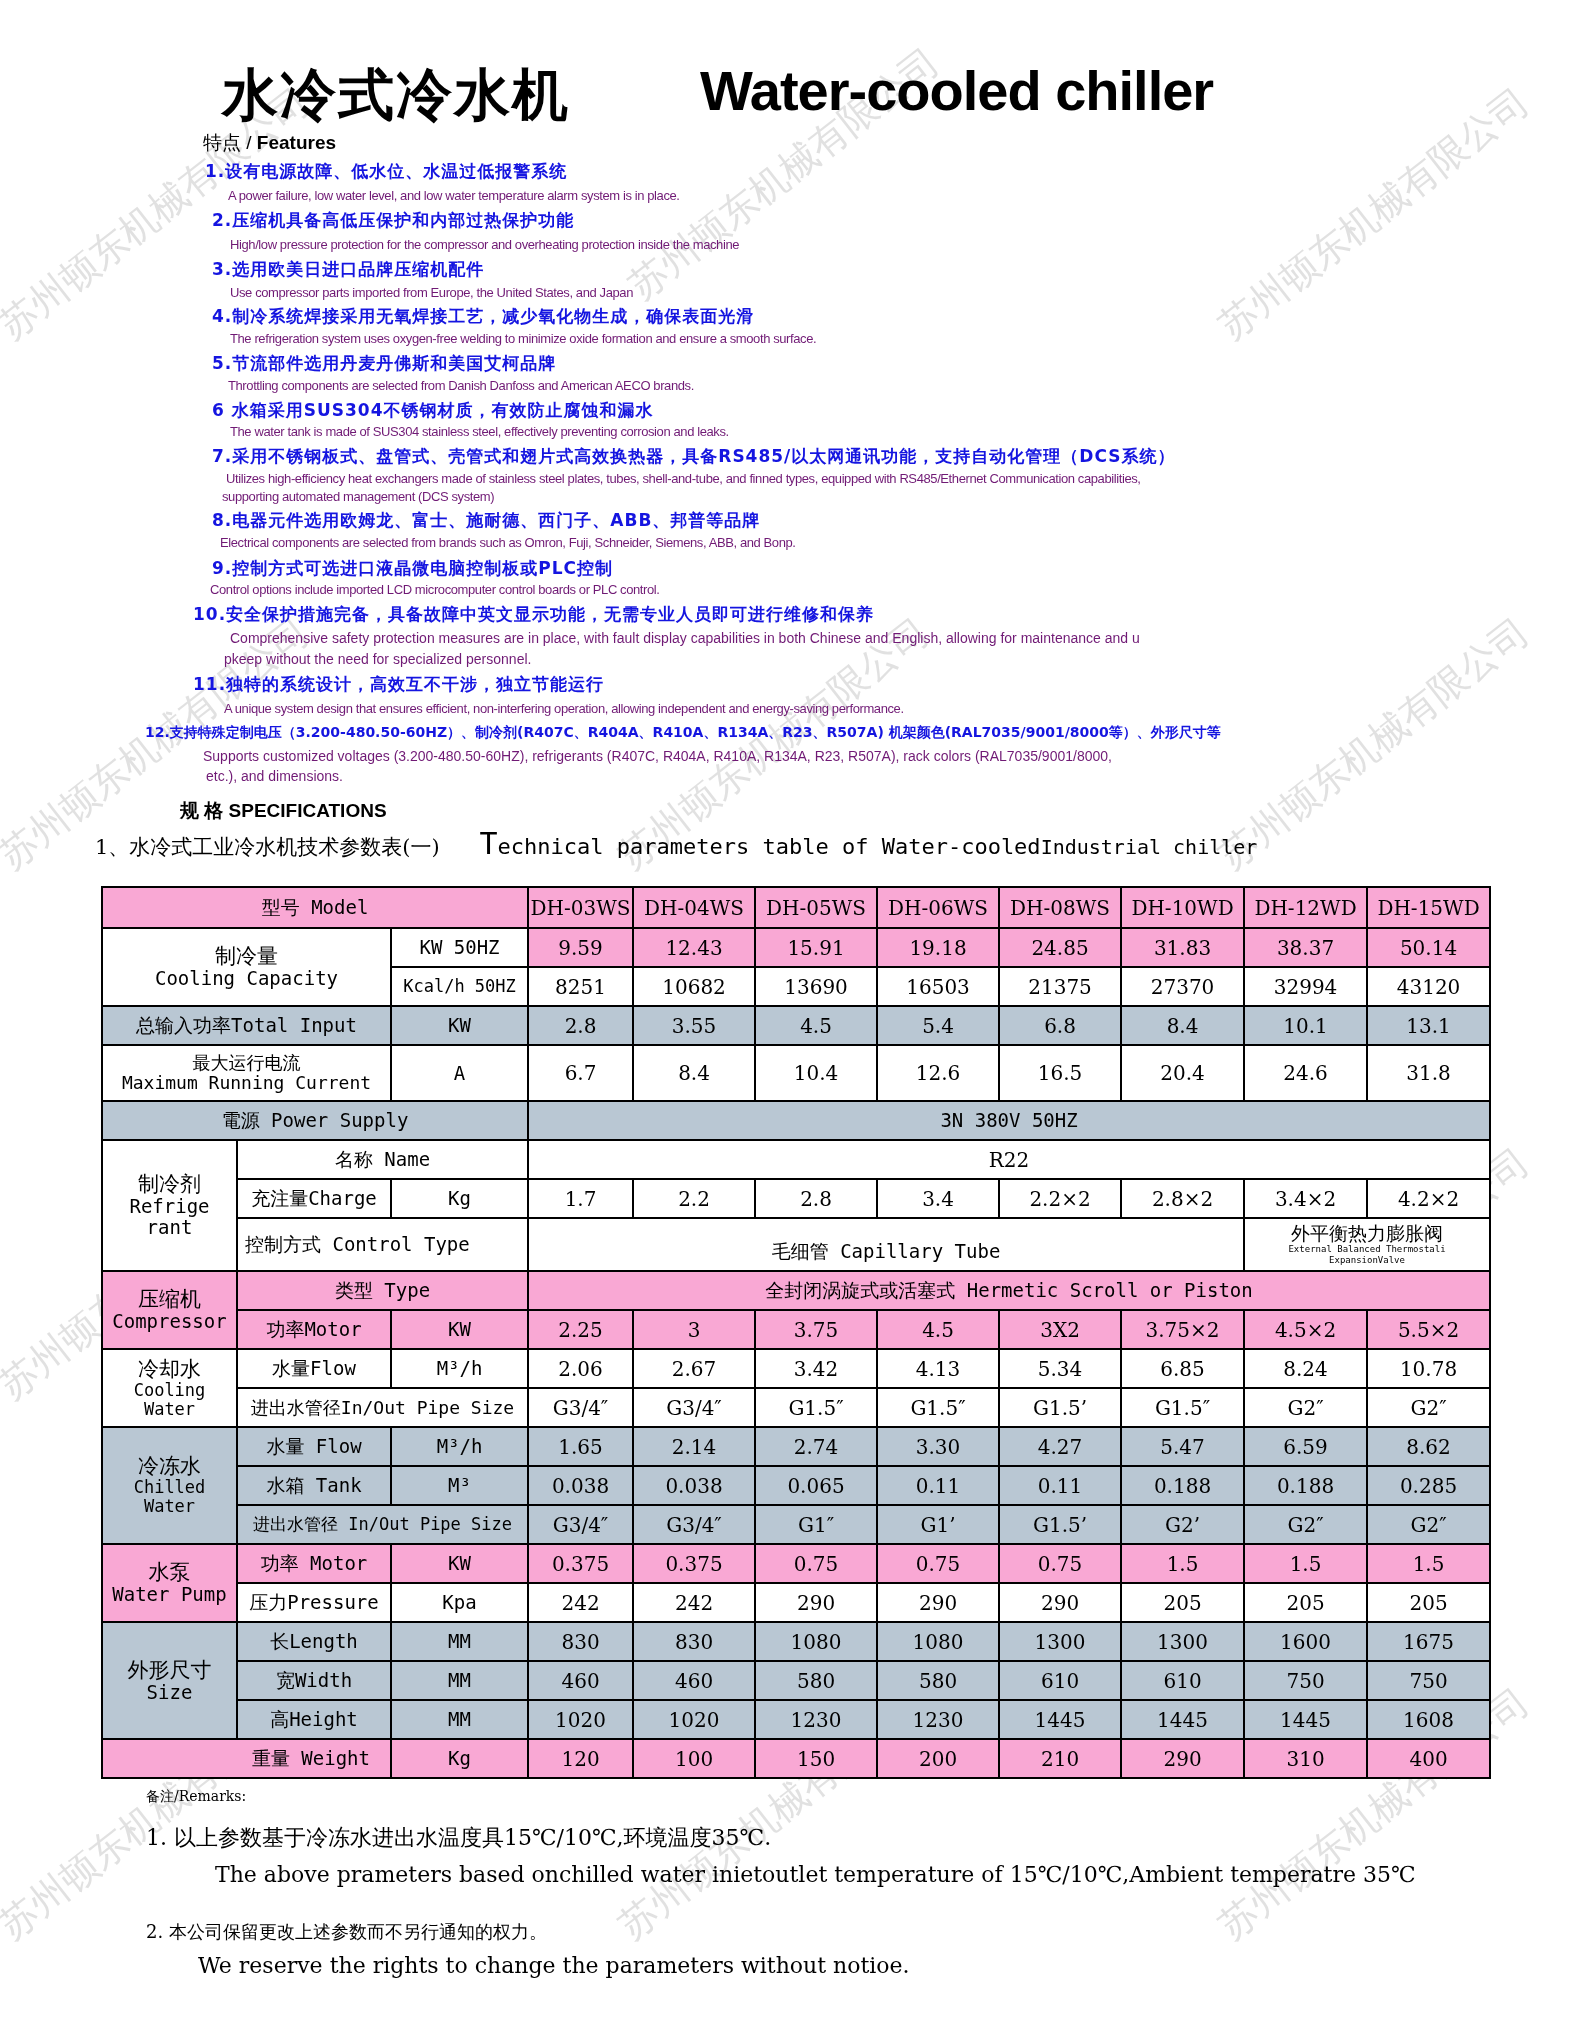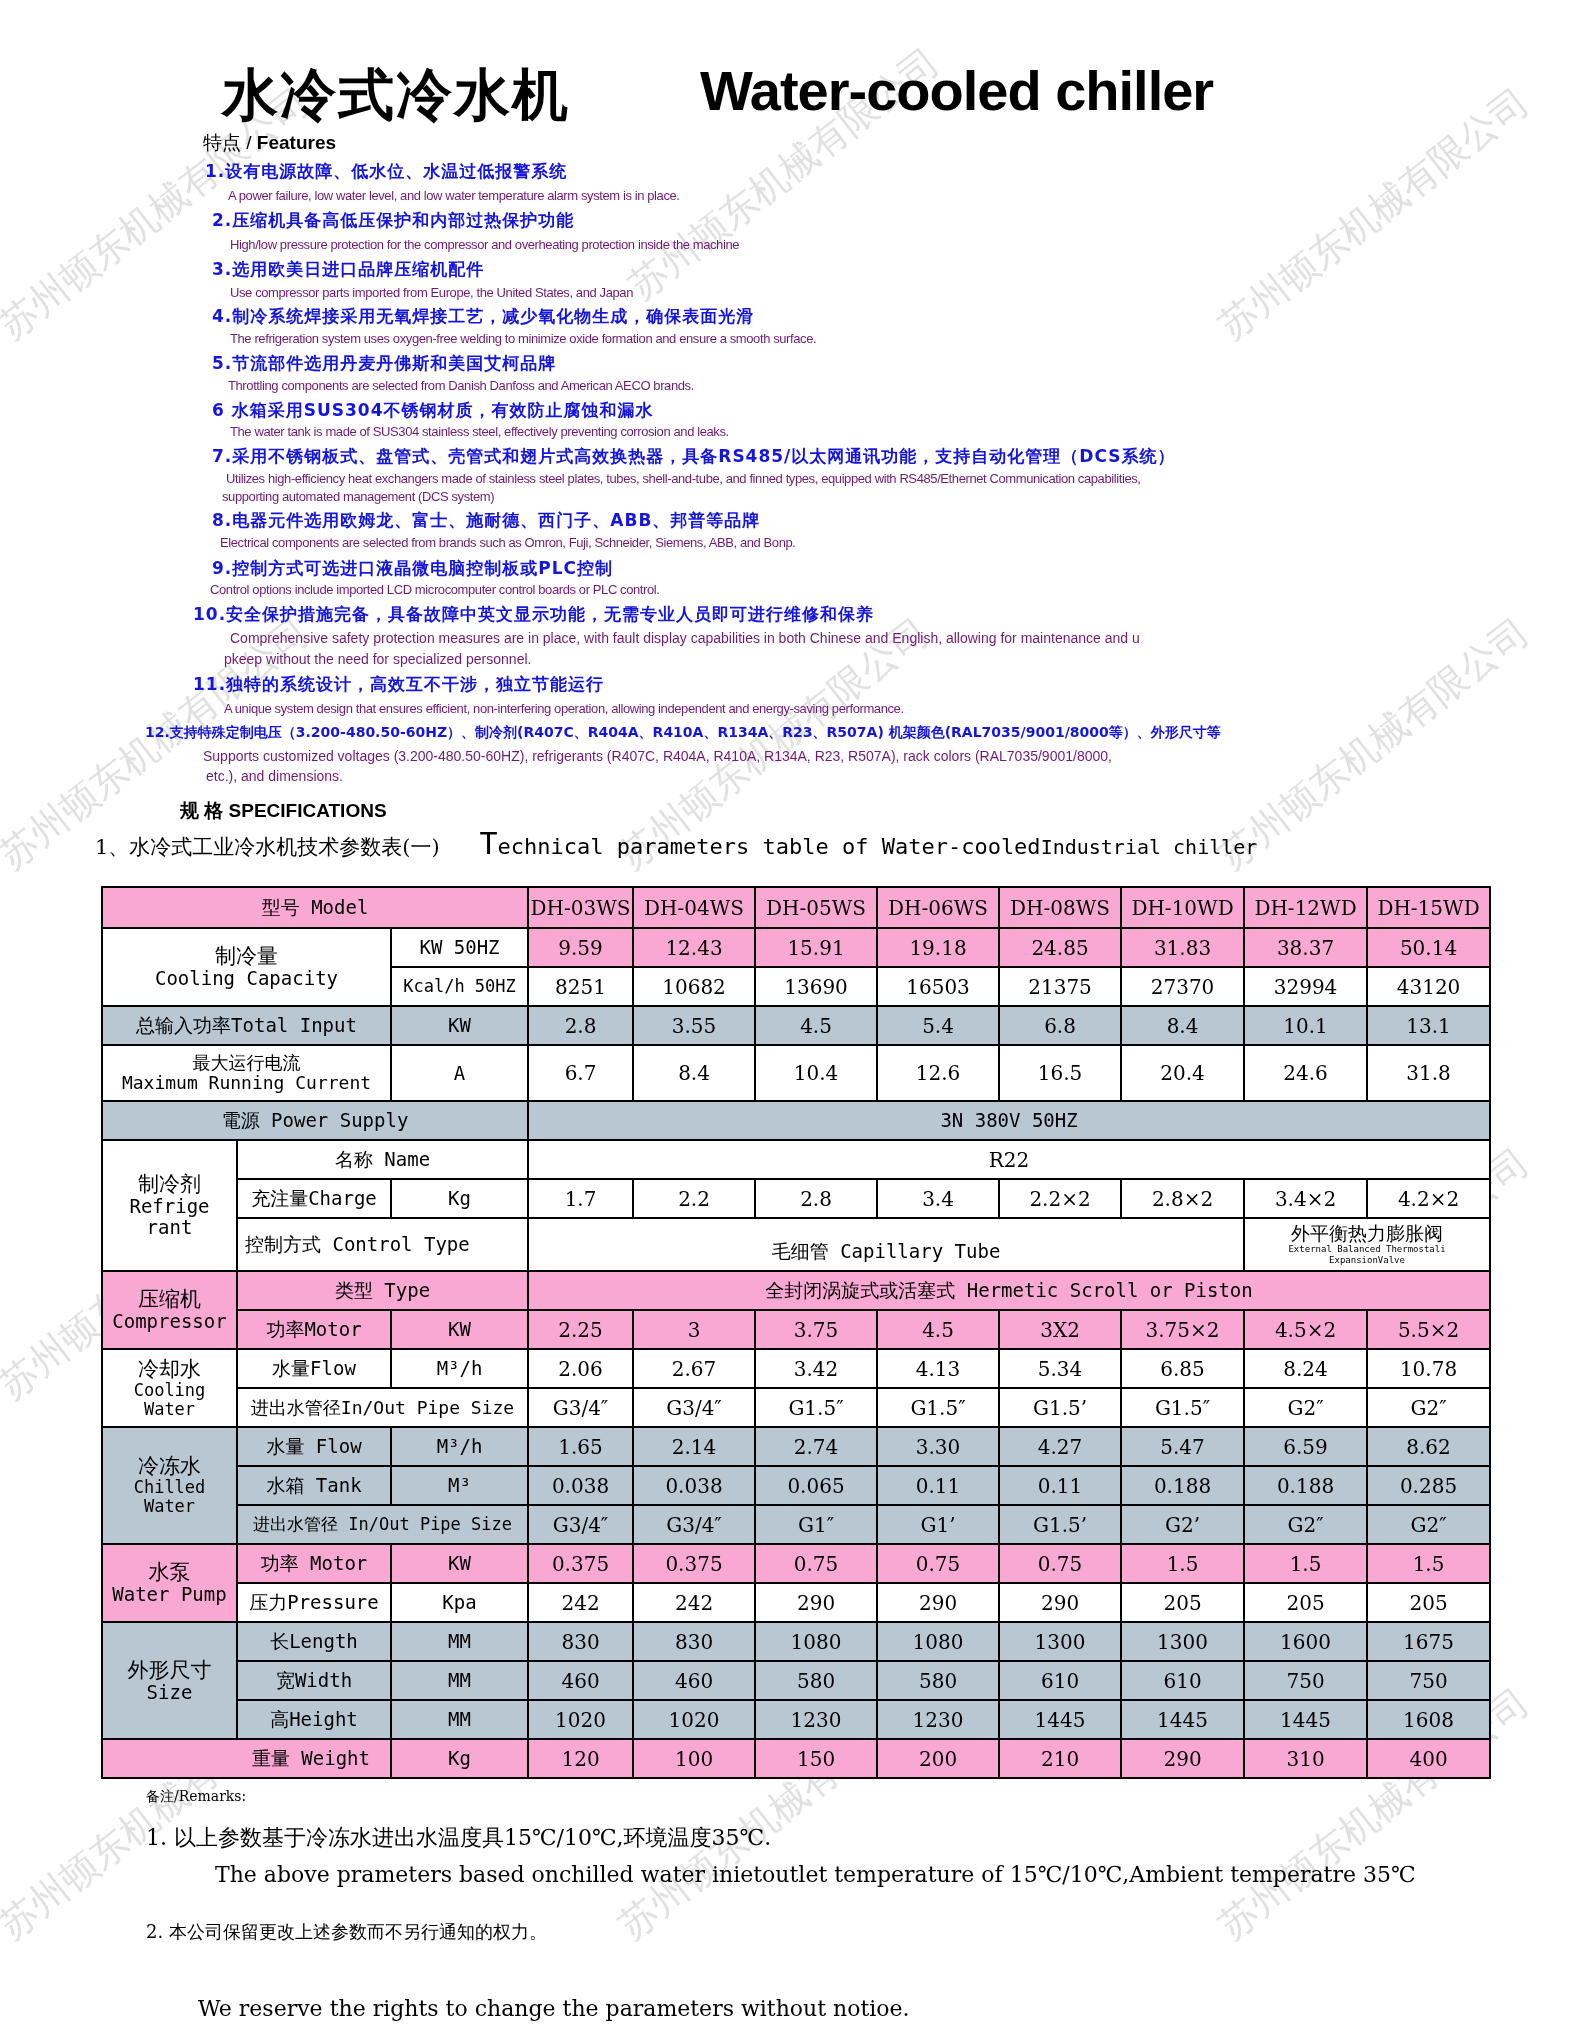--- a/index.html
+++ b/index.html
@@ -21,21 +21,21 @@
   .s { background:#b9c7d3; }
   .w { background:#ffffff; }
   .lbl { font-family:"DejaVu Sans Mono", monospace; font-size:19px; }
   .small-note { font-size:9px; display:block; line-height:1.2; font-family:"DejaVu Sans Mono", monospace; }
   .cn-big { font-size:21px; display:block; }
   .remarks { font-family:"DejaVu Serif", serif; }
   .rm-head { left:146px; top:1788px; font-size:14px; }
   .rm-1 { left:146px; top:1823px; font-size:22px; }
   .rm-1en { left:215px; top:1862px; font-size:22px; }
   .rm-2 { left:146px; top:1920px; font-size:18px; }
-  .rm-2en { left:198px; top:1953px; font-size:22px;margin-top:43px; }
+  .rm-2en { left:198px; top:1953px; font-size:22px; }
   .wm { position:absolute; color:rgba(170,170,170,0.35); font-size:38px; transform:rotate(-38deg); transform-origin:left bottom; white-space:nowrap; pointer-events:none; font-family:"DejaVu Sans", sans-serif; }
 </style>
 </head>
 <body>
 
 <div class="wm" style="left:20px;top:300px;">苏州顿东机械有限公司</div>
 <div class="wm" style="left:650px;top:260px;">苏州顿东机械有限公司</div>
 <div class="wm" style="left:1240px;top:300px;">苏州顿东机械有限公司</div>
 <div class="wm" style="left:20px;top:830px;">苏州顿东机械有限公司</div>
 <div class="wm" style="left:640px;top:830px;">苏州顿东机械有限公司</div>

